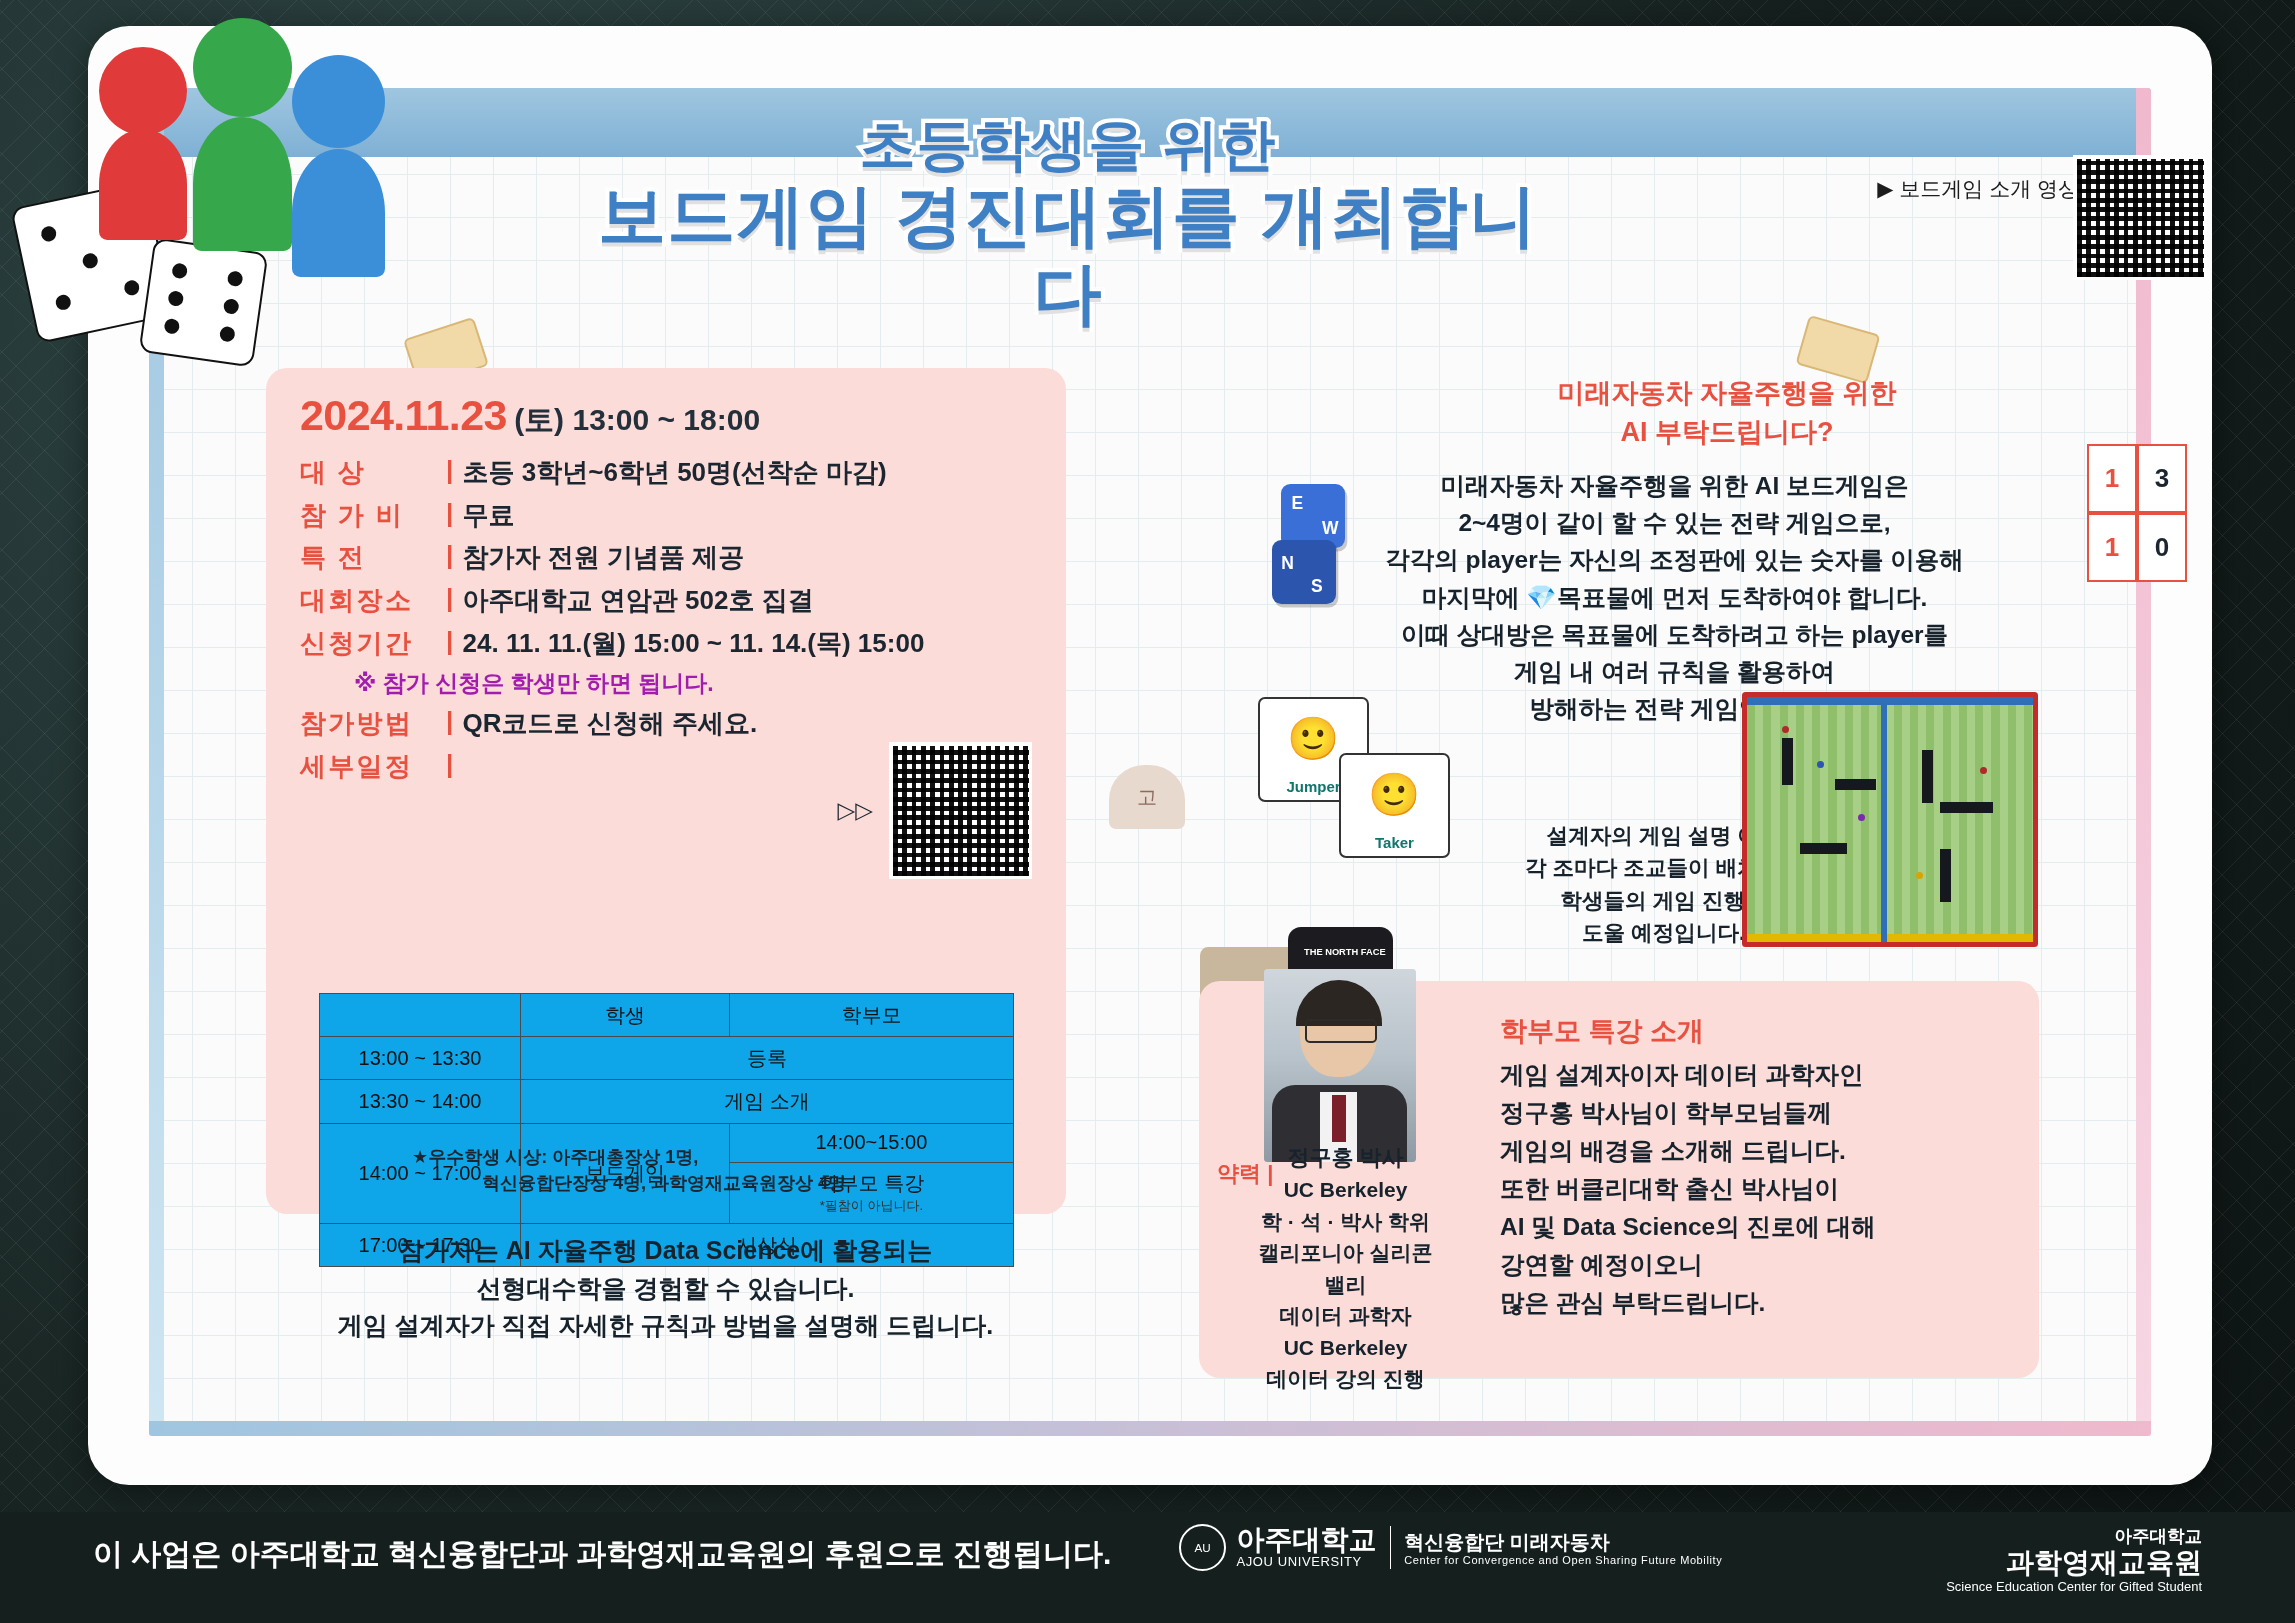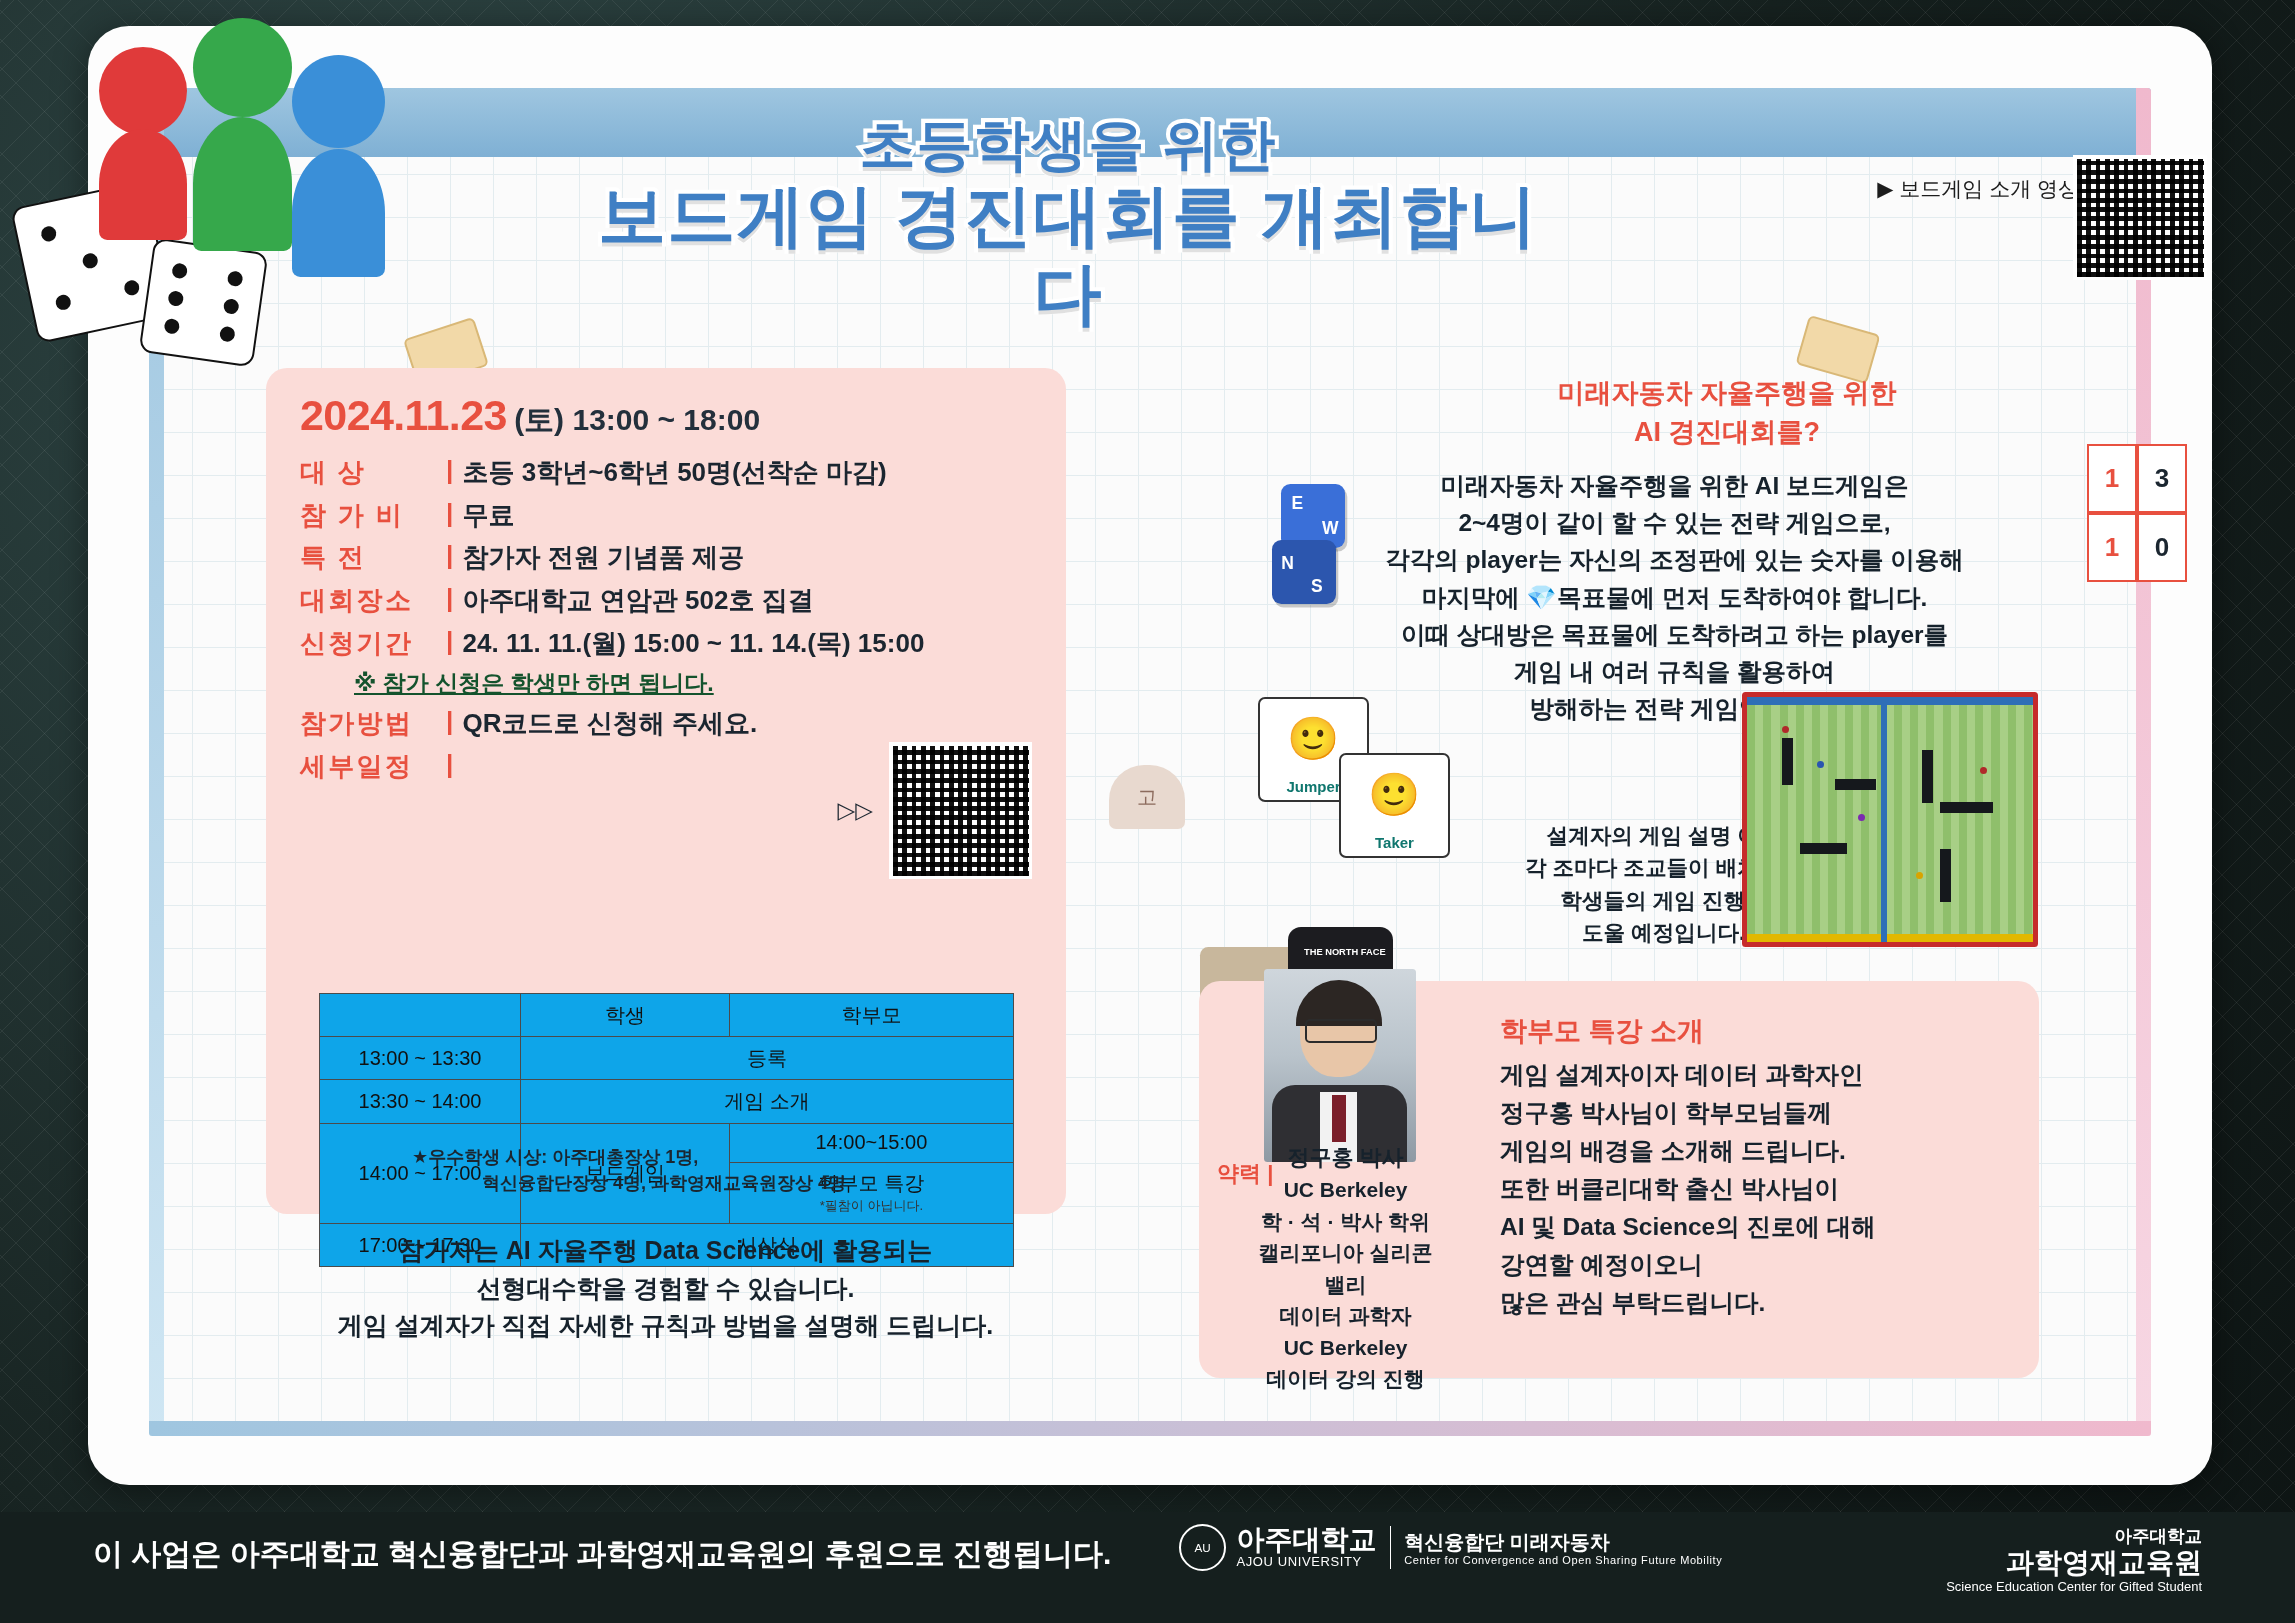--- a/index.html
+++ b/index.html
@@ -76,21 +76,21 @@
     background:#fbdcd8;border-radius:21px;z-index:5;padding:15px 20px;box-sizing:border-box;
   }
   .date-row{margin-top:8.2px;margin-left:14px;}
   .date-big{font-size:43px;font-weight:bold;color:#e8503f;letter-spacing:-0.6px;}
   .date-sub{font-size:30px;font-weight:bold;color:#23303c;margin-left:4.7px;}
   .info-list{margin:14px 0 0 14px;}
   .info-row{display:flex;align-items:flex-start;margin-bottom:7.6px;font-size:26px;}
   .info-lab{color:#e8503f;font-weight:bold;width:146px;letter-spacing:2.3px;white-space:nowrap;}
   .info-bar{color:#e8503f;font-weight:bold;margin:0 9.3px 0 0;}
   .info-val{color:#1b2630;font-weight:bold;}
-  .note-small{font-size:23px;color:#14532d;margin:5.8px 0 7px 54px;font-weight:bold;text-decoration:underline;}
+  .note-small{font-size:23px;color:#a21caf;margin:5.8px 0 7px 54px;font-weight:bold;}
   .qr-apply{position:absolute;right:34px;top:374px;width:143px;height:137px;}
   .arrows{position:absolute;right:193px;top:429px;font-size:23px;color:#1b2630;}
 
   
   table.sched{
     position:absolute;left:53px;top:625px;width:695px;border-collapse:collapse;
     background:#0ea5e9;font-size:20px;color:#111;
   }
   table.sched td,table.sched th{border:1.2px solid #4b4b4b;text-align:center;padding:7.6px 3.5px;font-weight:normal;}
   table.sched .small{font-size:13px;color:#333;}
@@ -347,21 +347,21 @@
 </div>
 
 <div class="left-para">
   <div>참가자는 AI 자율주행 Data Science에 활용되는</div>
   <div>선형대수학을 경험할 수 있습니다.</div>
   <div>게임 설계자가 직접 자세한 규칙과 방법을 설명해 드립니다.</div>
 </div>
 
 <div class="ai-title">
   <div>미래자동차 자율주행을 위한</div>
-  <div>AI 경진대회를?</div>
+  <div>AI 부탁드립니다?</div>
 </div>
 <div class="ai-body">
   <div>미래자동차 자율주행을 위한 AI 보드게임은</div>
   <div>2~4명이 같이 할 수 있는 전략 게임으로,</div>
   <div>각각의 player는 자신의 조정판에 있는 숫자를 이용해</div>
   <div>마지막에 💎목표물에 먼저 도착하여야 합니다.</div>
   <div>이때 상대방은 목표물에 도착하려고 하는 player를</div>
   <div>게임 내 여러 규칙을 활용하여</div>
   <div>방해하는 전략 게임입니다.</div>
 </div>

